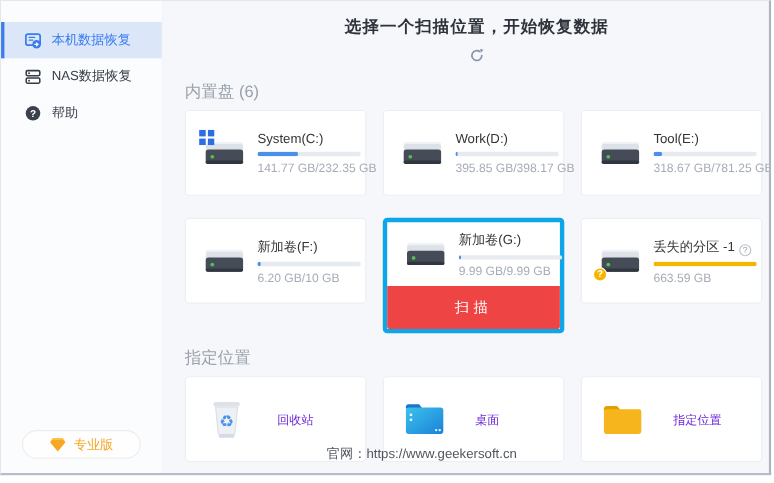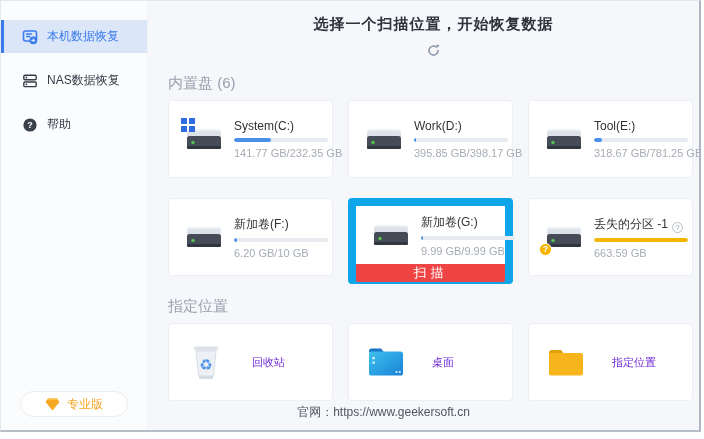--- a/index.html
+++ b/index.html
@@ -5,41 +5,41 @@
   * { margin:0; padding:0; box-sizing:border-box; }
   html,body { width:704px; height:439px; background:#ffffff; font-family:"Liberation Sans",sans-serif; }
   body { position:relative; overflow:hidden; }
 
   .window { position:absolute; left:0; top:0; width:701px; height:432px; background:#f5f7fa;
     border:1px solid #e3e7ee; border-right:2px solid #aeb5c0; border-bottom:2px solid #b7bdc7;
     display:flex; overflow:hidden; }
 
   
   .sidebar { width:147px; flex:none; background:#fbfcfe; border-right:1px solid #f1f3f6; position:relative; padding-top:19px; }
-  .side-item { height:33px; display:flex; align-items:center; cursor:pointer; position:relative; color:#353b45; margin-bottom:11px; }
+  .side-item { height:33px; display:flex; align-items:center; cursor:pointer; position:relative; color:#353b45; }
   .side-item.active { background:#dbe7f8; color:#3a7bee; }
   .side-item.active::before { content:''; position:absolute; left:0; top:0; bottom:0; width:3px; background:#3a7bee; }
   .side-icon { margin-left:21px; width:16px; height:16px; display:flex; align-items:center; justify-content:center; }
   .side-label { margin-left:9px; font-size:12px; }
   .upgrade { position:absolute; left:19px; bottom:13px; width:108px; height:26px; border:1px solid #ededed;
     border-radius:14px; background:#fefefe; color:#f5a623; font-size:12px; display:flex; align-items:center;
     justify-content:center; gap:7px; cursor:pointer; font-family:inherit; }
 
   
   .main { flex:1; position:relative; padding:14px 0 0 20px; }
   .title-row { display:flex; align-items:center; gap:8px;flex-direction:column; }
   .page-title { font-size:15px; font-weight:700; color:#2e333b; letter-spacing:1px; }
   .refresh { display:flex; margin-top:2px; cursor:pointer; }
   .sec-label { margin-top:17px; font-size:15px; color:#9aa1ad; }
   .grid { margin-top:7px; display:grid; grid-template-columns:repeat(3,165px); column-gap:15px; row-gap:20px; align-items:start; }
   .card { background:#ffffff; border:1px solid #eceef3; border-radius:4px; height:78px; cursor:pointer; }
 
   
   .drive-card .card-body { display:flex; align-items:center; height:100%; padding-left:12px; }
-  .drive-card.selected { border:8px solid #0ea5e9; height:86px; display:flex; flex-direction:column; }
+  .drive-card.selected { border:4px solid #0ea5e9; height:105px; display:flex; flex-direction:column; }
   .drive-card.selected .card-body { height:58px; flex:none; }
   .scan-btn { flex:1; background:#ef4444; color:#fff; font-size:13px; letter-spacing:4px; display:flex;
     align-items:center; justify-content:center; border-radius:0 0 2px 2px; }
   .drive-icon-wrap { position:relative; width:46px; height:36px; flex:none; }
   .win-badge { position:absolute; left:0; top:-3px; display:flex; }
   .warn-badge { position:absolute; left:-2px; bottom:-1px; width:13px; height:13px; border-radius:50%;
     background:#f7b500; border:1.5px solid #fff; color:#fff; font-size:9px; font-weight:bold;
     line-height:11px; text-align:center; }
   .drive-info { margin-left:7px; }
   .drive-name-row { display:flex; align-items:flex-end; gap:4px; }

